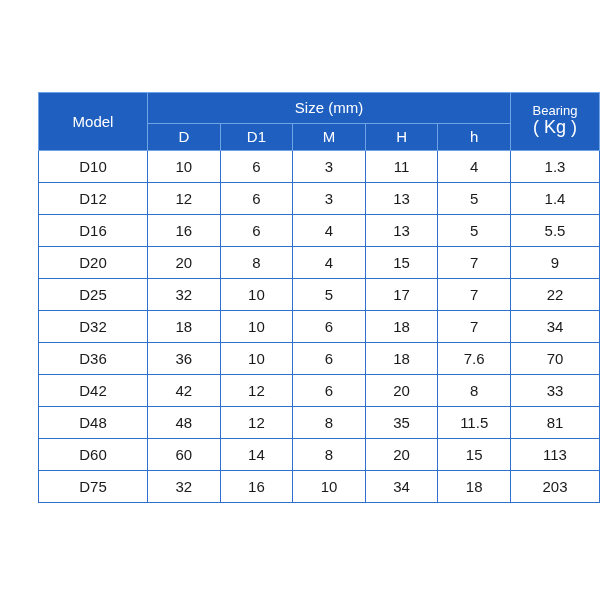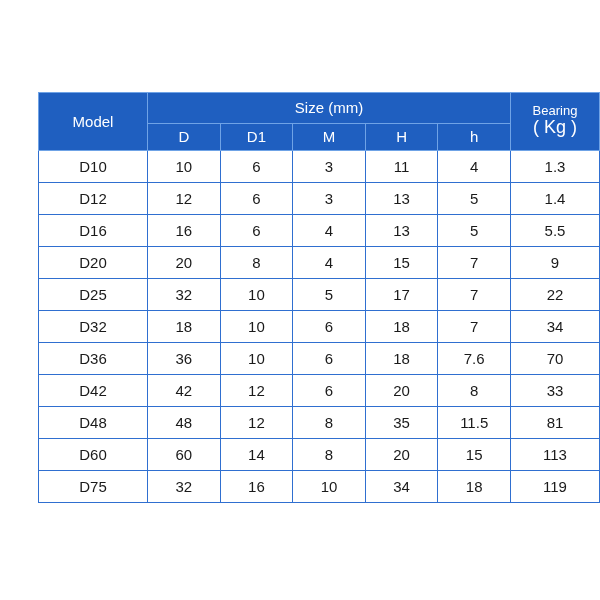--- a/index.html
+++ b/index.html
@@ -199,18 +199,18 @@
           <td>15</td>
           <td>113</td>
         </tr>
         <tr>
           <td class="model-col">D75</td>
           <td>32</td>
           <td>16</td>
           <td>10</td>
           <td>34</td>
           <td>18</td>
-          <td>119</td>
+          <td>203</td>
         </tr>
       </tbody>
     </table>
   </div>
 </div>
 
 </body></html>

